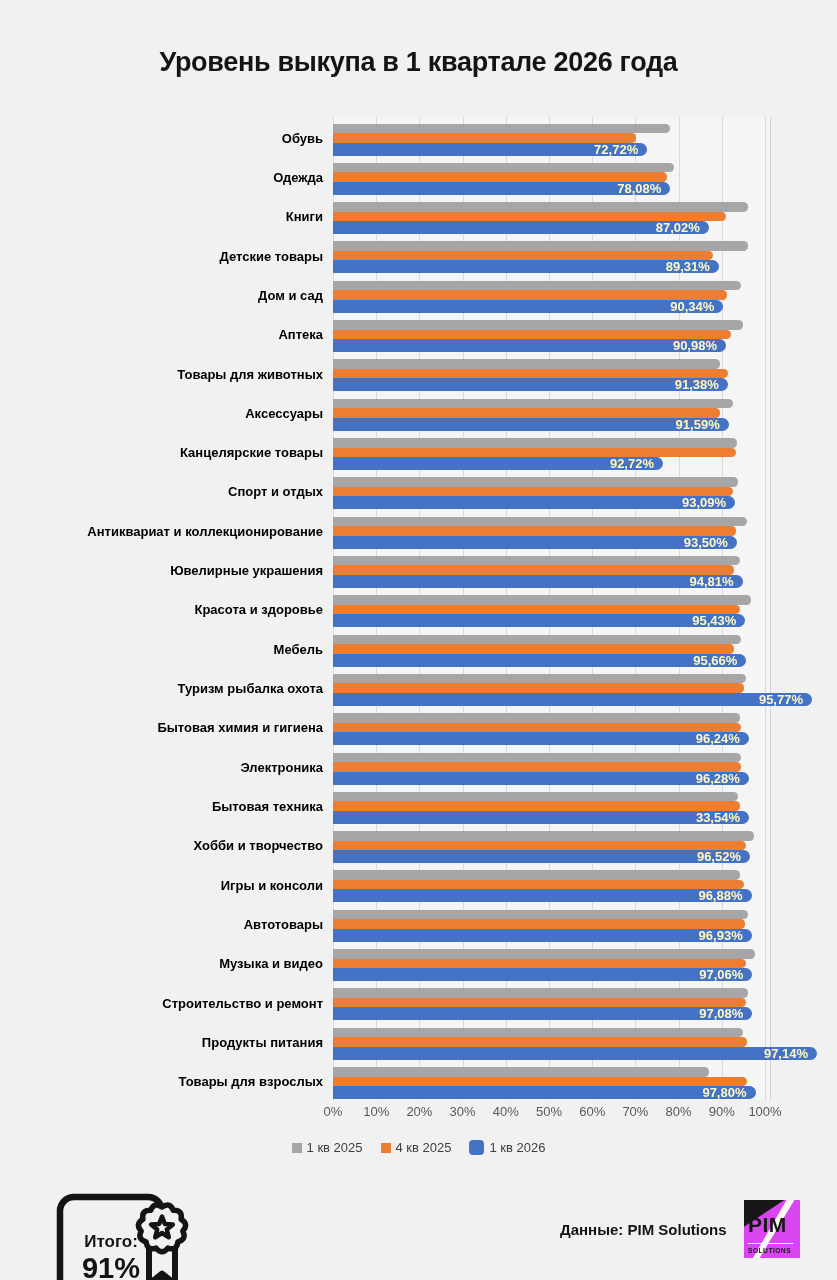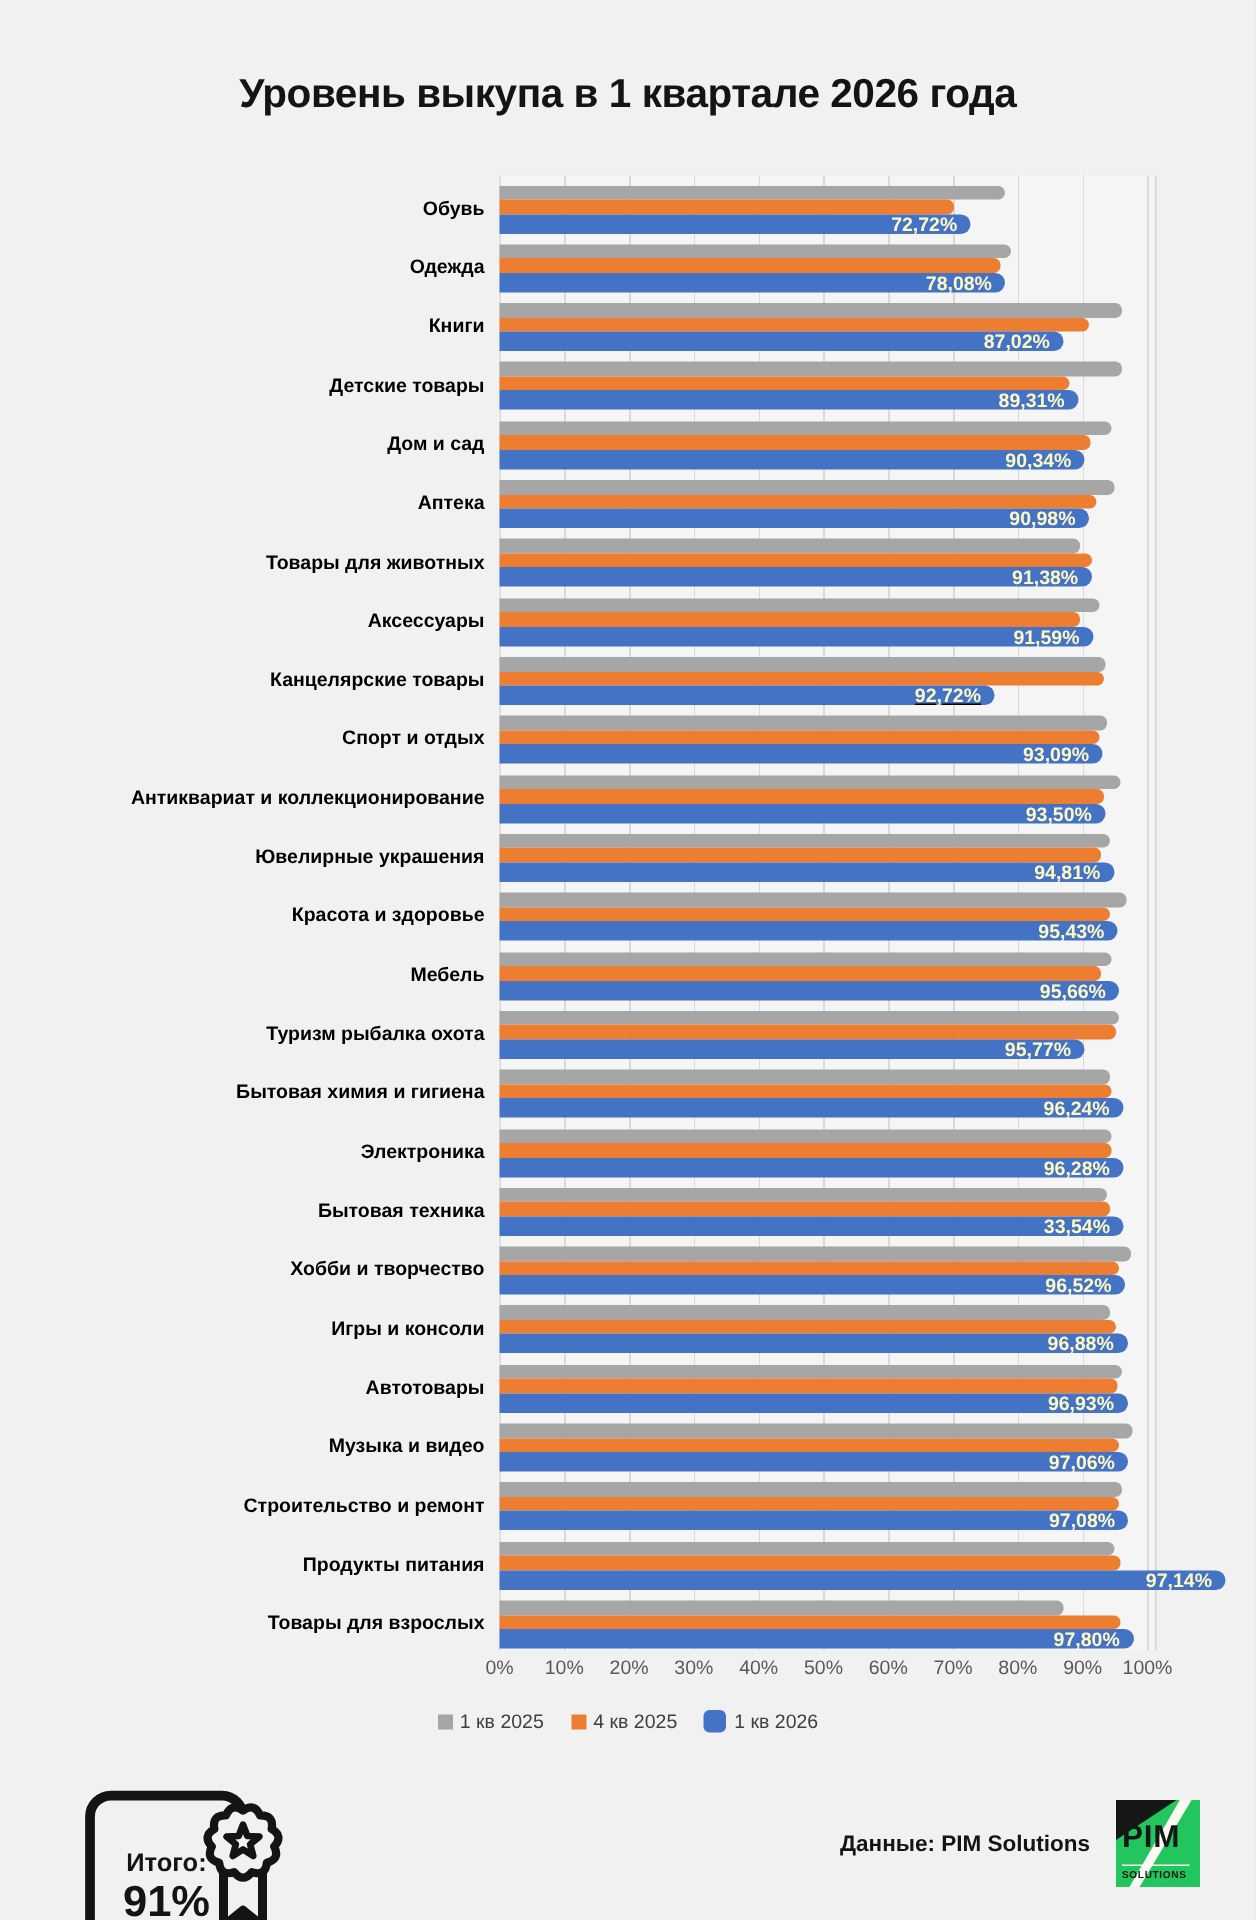--- a/index.html
+++ b/index.html
@@ -139,21 +139,21 @@
           <div class="bar b2" style="width: 395.7px; background: rgb(68, 114, 196); justify-content: flex-end;">
             <span class="val">91,59%</span>
           </div>
         </div>
       </div>
       <div class="row">
         <div class="cat-label">Канцелярские товары</div>
         <div class="bars">
           <div class="bar b0" style="width: 403.5px; background: rgb(166, 166, 166);"></div>
           <div class="bar b1" style="width: 402.6px; background: rgb(237, 125, 49);"></div>
-          <div class="bar b2" style="width: 330px; background: rgb(68, 114, 196); text-decoration: underline;">
+          <div class="bar b2" style="width: 330px; background: rgb(68, 114, 196);">
             <span class="val">92,72%</span>
           </div>
         </div>
       </div>
       <div class="row">
         <div class="cat-label">Спорт и отдых</div>
         <div class="bars">
           <div class="bar b0" style="width: 405.2px; background: rgb(166, 166, 166);"></div>
           <div class="bar b1" style="width: 400px; background: rgb(237, 125, 49);"></div>
           <div class="bar b2" style="width: 402.1px; background: rgb(68, 114, 196);">
@@ -199,21 +199,21 @@
           <div class="bar b2" style="width: 413.3px; background: rgb(68, 114, 196);">
             <span class="val">95,66%</span>
           </div>
         </div>
       </div>
       <div class="row">
         <div class="cat-label">Туризм рыбалка охота</div>
         <div class="bars">
           <div class="bar b0" style="width: 413.4px; background: rgb(166, 166, 166);"></div>
           <div class="bar b1" style="width: 411.3px; background: rgb(237, 125, 49);"></div>
-          <div class="bar b2" style="width: 390px; background: rgb(68, 114, 196);">
+          <div class="bar b2" style="width: 479px; background: rgb(68, 114, 196);">
             <span class="val">95,77%</span>
           </div>
         </div>
       </div>
       <div class="row">
         <div class="cat-label">Бытовая химия и гигиена</div>
         <div class="bars">
           <div class="bar b0" style="width: 406.5px; background: rgb(166, 166, 166);"></div>
           <div class="bar b1" style="width: 408.2px; background: rgb(237, 125, 49);"></div>
           <div class="bar b2" style="width: 415.8px; background: rgb(68, 114, 196);">
@@ -352,21 +352,21 @@
     <div class="badge-line b-label">Итого:</div>
     <div class="badge-line b-value">91%</div>
     <div class="badge-line b-delta">
       <span class="neg" style="color: rgb(215, 25, 32);">-0,7 п.п.</span>
       <span class="pos" style="color: rgb(0, 166, 81);">+1 п.п.</span>
     </div>
   </div>
 
   <div class="source">Данные: PIM Solutions</div>
 
-  <div class="logo" style="background: #22c55e;">
+  <div class="logo" style="background: #d946ef;">
     <div class="logo-black"></div>
     <div class="logo-stripe"></div>
     <div class="logo-pim">PIM</div>
     <div class="logo-rule"></div>
     <div class="logo-sol">SOLUTIONS</div>
   </div>
 
 </div>
 
 </body></html>

